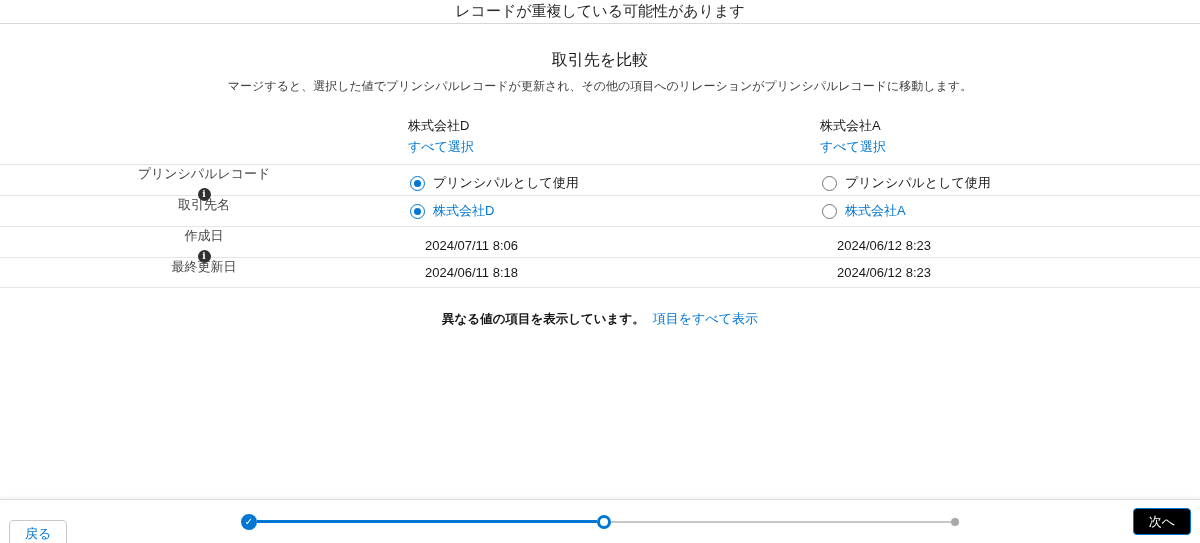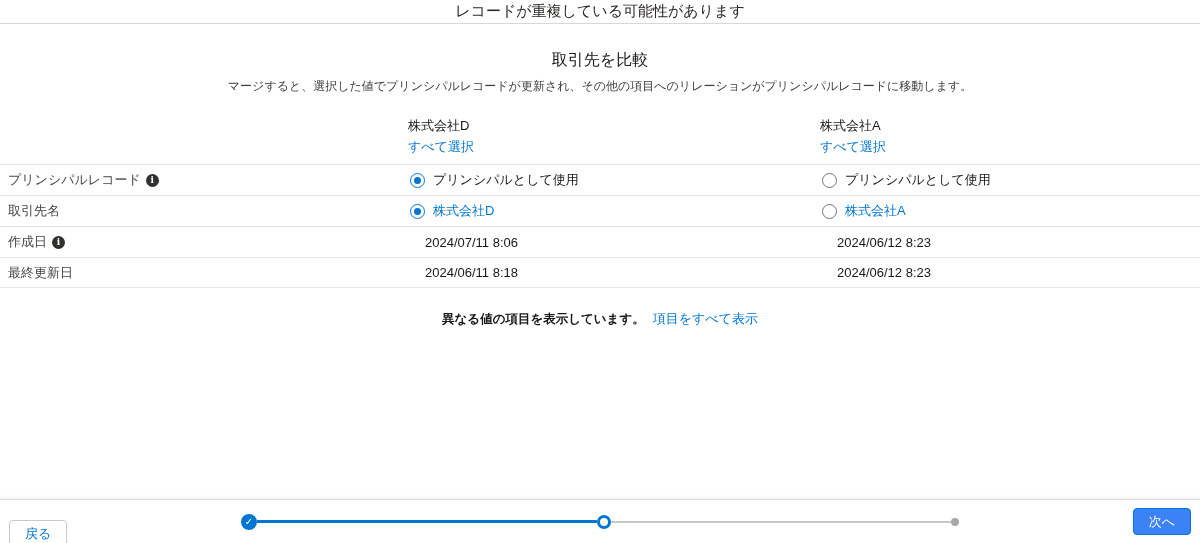--- a/index.html
+++ b/index.html
@@ -28,21 +28,21 @@
   .colheaders { margin-top:22px; }
   .colhead { padding-left:8px; }
   .colhead .rec-name { font-size:13px; color:#181818; }
   a.link { color:#0176d3; text-decoration:none; font-size:13px; cursor:pointer; }
   .colhead a.link { display:inline-block; margin-top:3px; }
 
   .table { margin-top:8px; }
   .row { border-top:1px solid #e5e5e5; height:31px; }
   .table .row:last-child { border-bottom:1px solid #e5e5e5; }
   .cell { display:flex; align-items:center; height:100%; font-size:13px; }
-  .cell.label { padding-left:8px; color:#444; gap:5px; }
+  .cell.label { padding-left:8px; color:#444; gap:5px;flex-direction:column; }
   .cell.value { padding-left:10px; gap:8px; color:#181818; }
   .cell.value.textonly { padding-left:25px; }
 
   .info-icon {
     width:13px; height:13px; border-radius:50%; background:#32302e; color:#fff;
     font-size:9px; line-height:13px; text-align:center; font-weight:bold;
     display:inline-block; flex:none; font-family:"DejaVu Serif",serif; cursor:default;
   }
 
   .radio {
@@ -63,21 +63,21 @@
     height:44px; flex:none; background:#fff;
     border-top:1px solid #dddbda; box-shadow:0 -2px 3px rgba(0,0,0,0.05);
     display:flex; align-items:center; justify-content:space-between;
     padding:0 9px; position:relative;
   }
   .btn {
     font-family:inherit; font-size:13px; border-radius:4px; cursor:pointer;
     padding:5px 15px; line-height:1.2;
   }
   .btn.neutral { background:#fff; border:1px solid #c9c9c9; color:#0176d3;margin-top:25px; }
-  .btn.brand { background:#3b82f6; border:1px solid #0176d3; color:#fff; }
+  .btn.brand { background:#000000; border:1px solid #0176d3; color:#fff; }
 
   .progress {
     position:absolute; left:50%; top:50%; transform:translate(-50%,-50%);
     width:718px; display:flex; align-items:center;
   }
   .seg { height:3px; flex:1; }
   .seg.done { background:#0176d3; }
   .seg.todo { background:#c9c7c5; height:2px; }
   .step-done {
     width:16px; height:16px; border-radius:50%; background:#0176d3;

